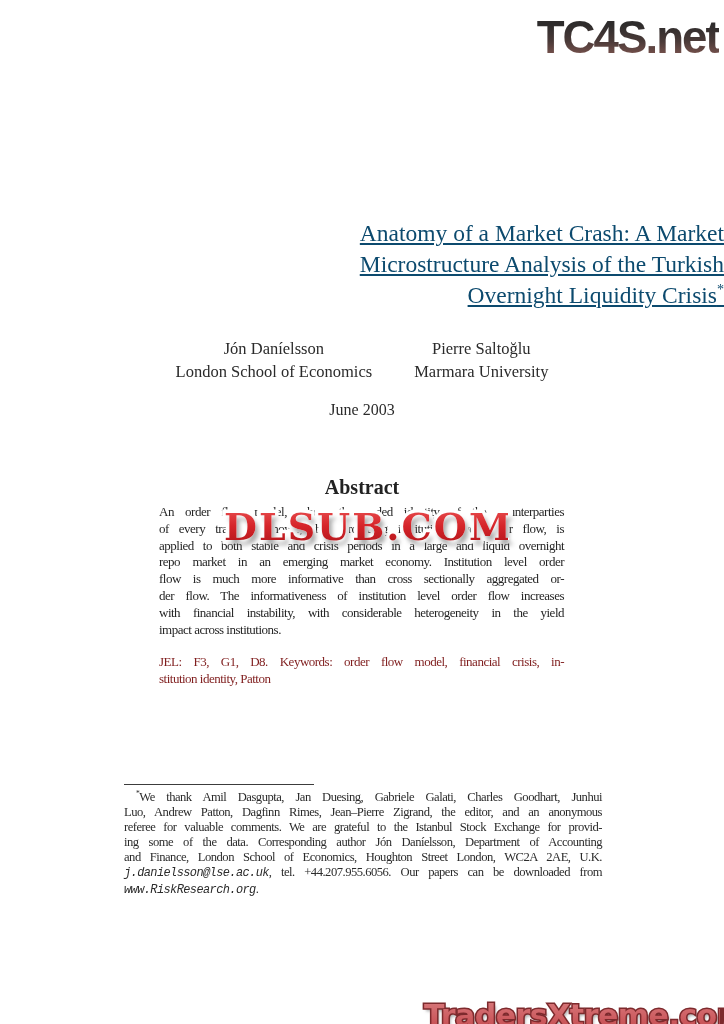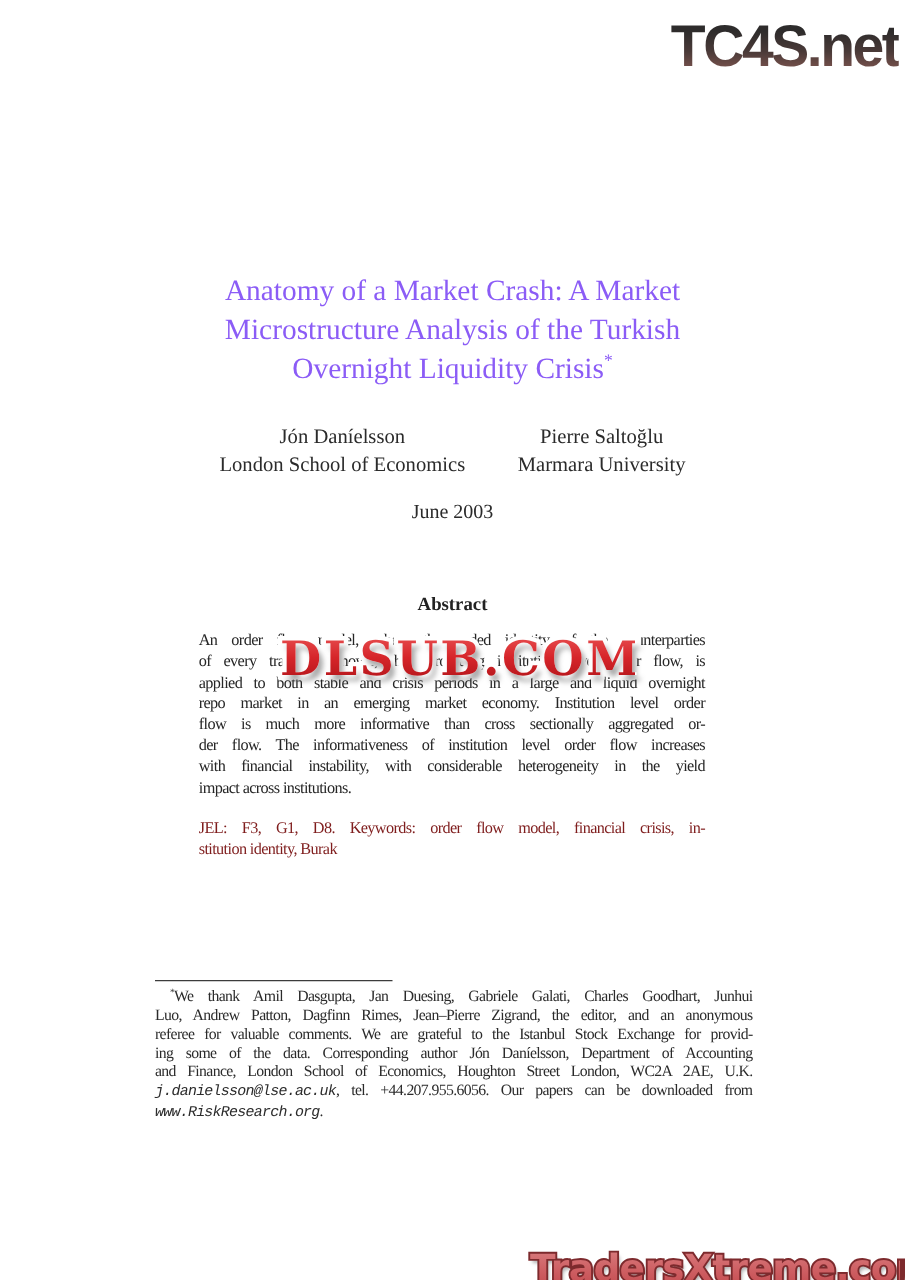--- a/index.html
+++ b/index.html
@@ -17,39 +17,39 @@
     font-size:47px; letter-spacing:-2px; line-height:1.0;
     background:linear-gradient(#2e2c2c 25%, #4a3a38 60%, #7f5650 95%);
     -webkit-background-clip:text; background-clip:text; color:transparent;
     filter:drop-shadow(0 0 1px rgba(255,255,255,0.85));
     transform:scaleX(0.97); transform-origin:right top;
   }
 
   
   .title {
     position:absolute; top:202px; left:0; width:100%;
-    text-align:center; font-size:23.5px; line-height:31px; color:#8b5cf6;
+    text-align:right; font-size:23.5px; line-height:31px; color:#0c4a6e;text-decoration:underline;
   }
   .sup { vertical-align:super; font-size:60%; line-height:0; }
 
   
   .authors {
     position:absolute; top:322px; left:0; width:100%;
     display:flex; justify-content:center; gap:42px;
     font-size:16.5px; line-height:22.5px; text-align:center; color:#2b2b2b;
   }
   .date {
     position:absolute; top:385px; left:0; width:100%;
     text-align:center; font-size:16px; color:#2b2b2b;
   }
 
   
   .abs-head {
     position:absolute; top:460px; left:0; width:100%;
-    text-align:center; font-weight:bold; font-size:15px; color:#222;
+    text-align:center; font-weight:bold; font-size:20px; color:#222;
   }
   .abstract {
     position:absolute; top:488px; left:159px; width:405px;
     font-size:13px; letter-spacing:-0.5px; line-height:16.8px; color:#262626;
   }
   .jel {
     position:absolute; top:638px; left:159px; width:405px;
     font-size:13px; letter-spacing:-0.5px; line-height:16.9px; color:#7f1d1d;
   }
   .line { white-space:normal; }
@@ -135,21 +135,21 @@
     <div class="line j">applied to both stable and crisis periods in a large and liquid overnight</div>
     <div class="line j">repo market in an emerging market economy.  Institution level order</div>
     <div class="line j">flow is much more informative than cross sectionally aggregated or-</div>
     <div class="line j">der flow.  The informativeness of institution level order flow increases</div>
     <div class="line j">with financial instability, with considerable heterogeneity in the yield</div>
     <div class="line">impact across institutions.</div>
   </div>
 
   <div class="jel">
     <div class="line j">JEL: F3, G1, D8.  Keywords:  order flow model, financial crisis, in-</div>
-    <div class="line">stitution identity, Burak</div>
+    <div class="line">stitution identity, Patton</div>
   </div>
 
   <div class="footnote">
     <div class="fn-rule"></div>
     <div class="line j fn-first">
       <span class="sup">*</span><span>We thank Amil Dasgupta, Jan Duesing, Gabriele Galati, Charles Goodhart, Junhui</span>
     </div>
     <div class="line j">Luo, Andrew Patton, Dagfinn Rimes, Jean–Pierre Zigrand, the editor, and an anonymous</div>
     <div class="line j">referee for valuable comments.  We are grateful to the Istanbul Stock Exchange for provid-</div>
     <div class="line j">ing some of the data.  Corresponding author Jón Daníelsson, Department of Accounting</div>

